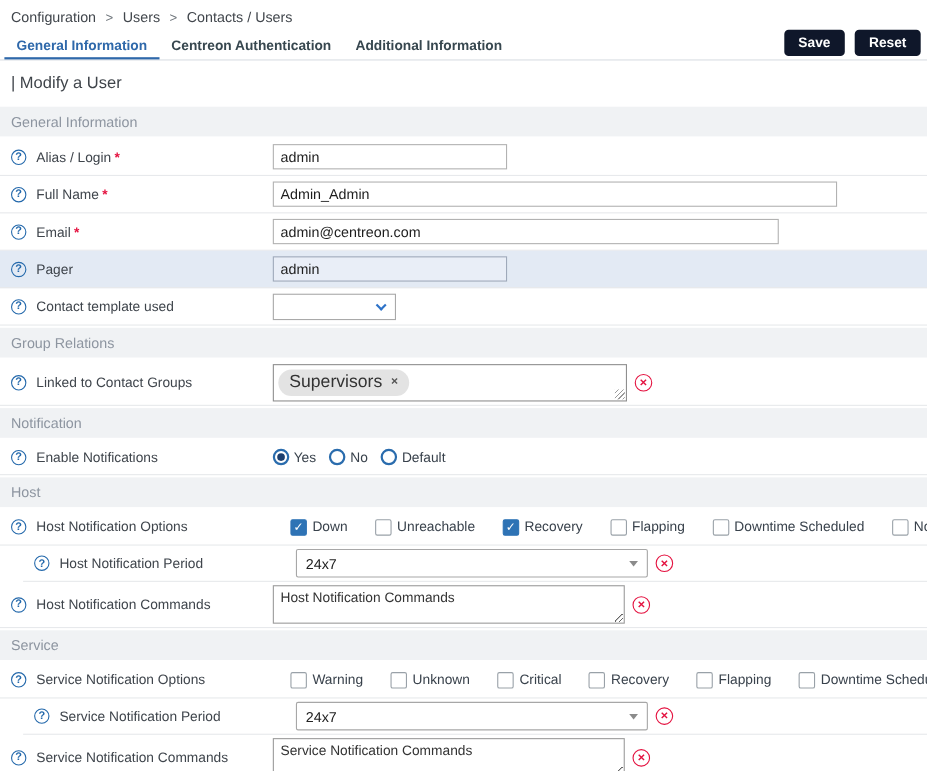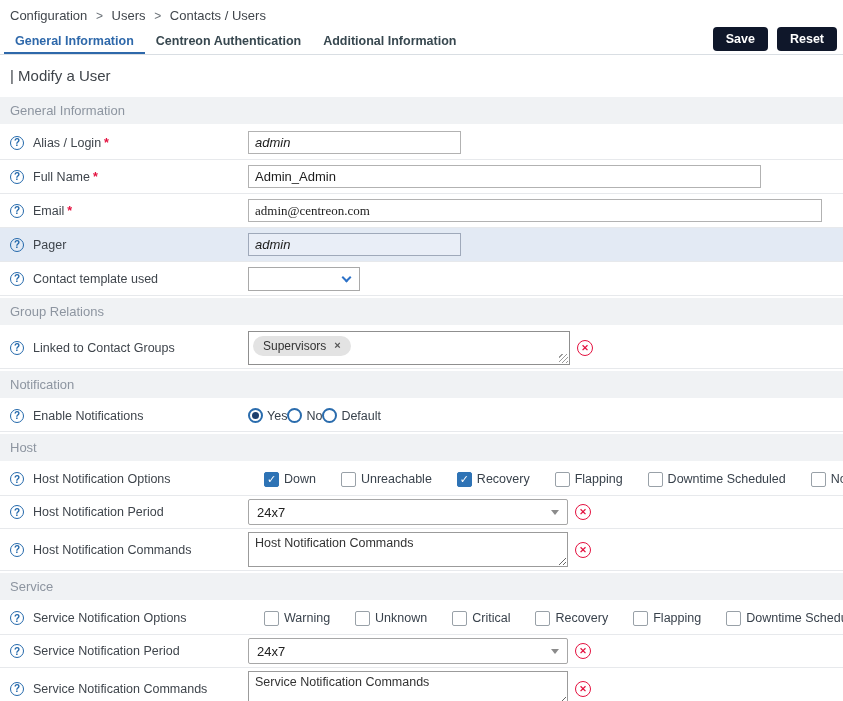--- a/index.html
+++ b/index.html
@@ -25,63 +25,63 @@
   .page-title { font-size: 15px; color: #3f444a; padding: 12px 10px 11px; }
 
   
   .section-header { background: #f0f2f4; color: #8d95a0; font-size: 13px; padding: 6px 10px; margin: 2px 0; }
 
   
   .form-row { display: flex; align-items: center; border-bottom: 1px solid #e7e9ec;
               padding: 3px 10px; min-height: 34px; }
   .form-row.h-enable { min-height: 32px; }
   .form-row.h-opts { min-height: 33px; }
-  .form-row.h-period { min-height: 33px; }
+  .form-row.h-period { min-height: 33px; margin-left: 21px; }
   .form-row.h-chips { min-height: 42px; }
   .form-row.h-cmd1 { min-height: 40px; }
   .form-row.h-cmd2 { min-height: 42px; }
   .form-row.highlight { background: #e3eaf4; }
 
   .label-col { width: 238px; flex: none; display: flex; align-items: center; gap: 9px;
                font-size: 12.5px; color: #3f454c; }
   .help-icon { width: 14px; height: 14px; flex: none; border: 1px solid #2368ab; border-radius: 50%;
                color: #2368ab; font-size: 10px; font-weight: bold; display: flex;
                align-items: center; justify-content: center; cursor: pointer; }
   .help-icon::after { content: "?"; }
   .required { color: #e4113f; margin-left: 3px; font-weight: bold; }
 
   .field-col { display: flex; align-items: center; gap: 7px; }
 
   
   .text-input { height: 23px; border: 1px solid #b2b2b2; font-size: 13px; padding: 1px 6px;
                 font-family: inherit; color: #1d1d1d; background: #fff; }
-  .w-alias { width: 213px; font-style: italic; }
+  .w-alias { width: 213px; }
   .w-fullname { width: 513px; }
-  .w-email { width: 574px; font-family: Liberation Serif, serif; }
+  .w-email { width: 460px; }
   .highlight .text-input { background: #e9eef7; border-color: #9fa9ba; }
 
   
   .select-native { width: 112px; height: 24px; border: 1px solid #a9a9a9; background: #fff;
                    position: relative; cursor: pointer; }
   .chevron-down { position: absolute; right: 9px; top: 6px; width: 7px; height: 7px;
                   border-right: 2px solid #2d72c8; border-bottom: 2px solid #2d72c8;
                   transform: rotate(45deg); }
 
   
   .chips-box { width: 322px; min-height: 34px; border: 1px solid #8f8f8f; background: #fff;
                position: relative; padding: 4px; display: flex; align-items: flex-start; gap: 4px; }
-  .chip { background: #e3e3e3; border-radius: 12px; padding: 3px 10px; font-size: 12px;
+  .chip { background: #e3e3e3; border-radius: 12px; padding: 3px 10px; font-size: 16px;
           color: #333; display: inline-flex; align-items: center; gap: 8px; }
   .chip-x { color: #555; font-weight: bold; font-size: 11px; line-height: 1; cursor: pointer; }
   .chip-x::after { content: "\00d7"; }
   .resize-handle { position: absolute; right: 1px; bottom: 1px; width: 9px; height: 9px;
                    background: repeating-linear-gradient(135deg, transparent 0 2px, #9a9a9a 2px 3px); }
 
   
-  .radio-group { display: flex; align-items: flex-start; gap: 0; }
+  .radio-group { display: flex; align-items: flex-start; gap: 12px; }
   .radio-item { display: flex; align-items: center; gap: 4px; font-size: 12.5px; color: #39424c; cursor: pointer; }
   .radio { width: 15px; height: 15px; flex: none; border: 2px solid #2a6cad; border-radius: 50%;
            background: #fff; position: relative; }
   .radio.checked::after { content: ""; position: absolute; left: 2px; top: 2px; right: 2px; bottom: 2px;
                           background: #1d3f6e; border-radius: 50%; }
 
   
   .check-group { display: flex; align-items: center; gap: 9px; flex-wrap: nowrap; }
   .check-item { display: flex; align-items: center; gap: 5px; font-size: 12.5px; color: #39424c;
                 cursor: pointer; white-space: nowrap; margin-left: 16px; }

